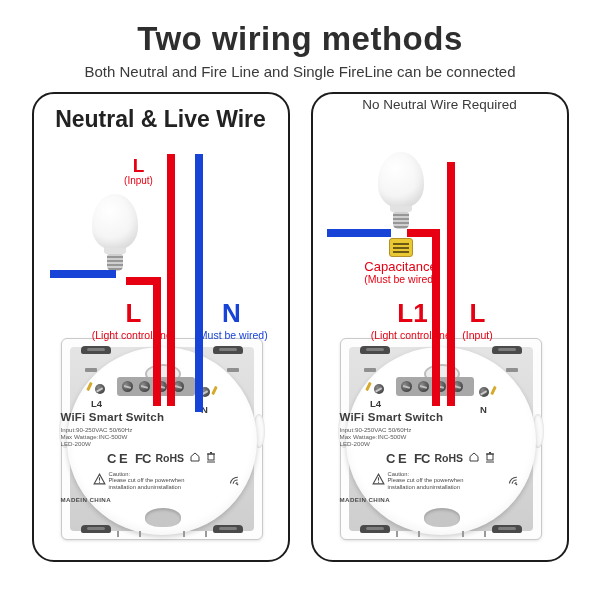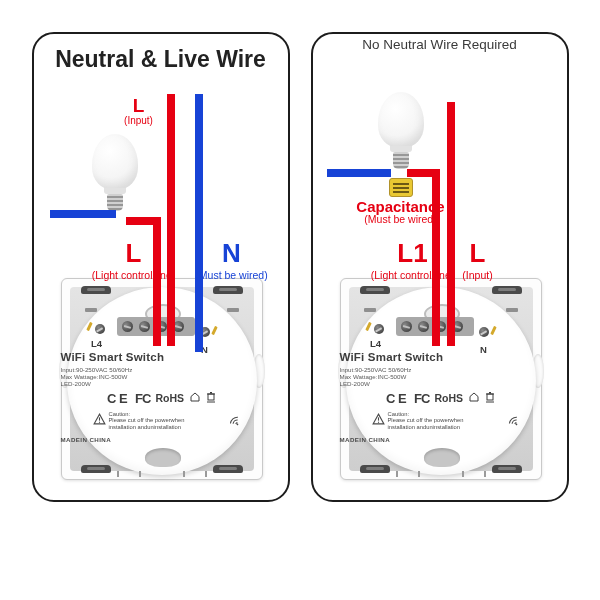--- a/index.html
+++ b/index.html
@@ -69,21 +69,21 @@
   .blue{color:var(--neutral);}
   .top-label{left:82px;top:62px;width:46px;}
   .top-label .big{font-size:19px;font-weight:bold;line-height:19px;}
   .top-label .desc{font-size:10px;line-height:11px;}
   .mid-left{left:40px;top:206px;width:120px;}
   .mid-right-l{left:148px;top:206px;width:100px;}
   .mid-right-r{left:128px;top:206px;width:74px;}
   .mid .big{font-size:26px;font-weight:bold;line-height:27px;}
   .mid .desc{font-size:10.5px;line-height:12px;margin-top:2px;white-space:nowrap;}
   .cap-label{left:28px;top:166px;width:120px;}
-  .cap-label .big{font-size:15px;font-weight:bold;line-height:13px;}
+  .cap-label .big{font-size:13px;font-weight:normal;line-height:13px;}
   .cap-label .desc{font-size:10.5px;line-height:12px;}
   
   .plate{position:absolute;left:27px;top:244px;width:202px;height:202px;z-index:1;}
   .plate-frame{position:absolute;inset:0;background:#fdfdfd;border:1px solid #c9c9c9;border-radius:6px;box-shadow:0 1px 3px rgba(0,0,0,.12);}
   .plate-inner{position:absolute;left:9px;top:9px;right:9px;bottom:9px;background:linear-gradient(180deg,#e4e4e4,#cecece);border-radius:4px;}
   .slot{position:absolute;width:30px;height:8px;background:#4a4a4a;border-radius:4px 4px 2px 2px;z-index:2;}
   .slot::after{content:"";position:absolute;left:6px;top:2px;width:18px;height:3px;background:#7d7d7d;border-radius:2px;}
   .slot-tl{left:20px;top:8px;} .slot-tr{left:152px;top:8px;}
   .slot-bl{left:20px;top:187px;} .slot-br{left:152px;top:187px;}
   .notch{position:absolute;width:12px;height:34px;background:#fbfbfb;border-radius:50%;z-index:2;box-shadow:inset 0 0 3px rgba(0,0,0,.2);}
@@ -127,20 +127,22 @@
   .bottom-notch{left:84px;top:170px;width:36px;height:19px;background:#c6c6c6;border-radius:50% 50% 42% 42%;box-shadow:inset 0 2px 3px rgba(0,0,0,.18);}
   .tick{width:2px;height:6px;background:#9a9a9a;top:193px;}
   .k1{left:56px;} .k2{left:78px;} .k3{left:122px;} .k4{left:144px;}
 </style>
 </head>
 <body>
 
 <div class="page">
 
   <div class="header">
+    <div class="title">Two wiring methods</div>
+    <div class="subtitle">Both Neutral and Fire Line and Single FireLine can be connected</div>
   </div>
 
   <div class="panels">
 
     <div class="panel">
       <div class="p-heading">Neutral &amp; Live Wire</div>
 
       <div class="wire live lw-input"></div>
       <div class="wire neutral lw-n"></div>
       <div class="wire neutral lw-blue-h"></div>

